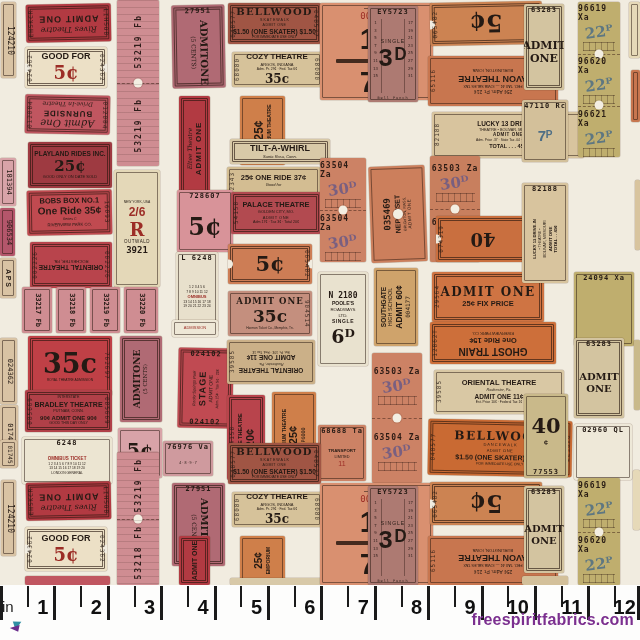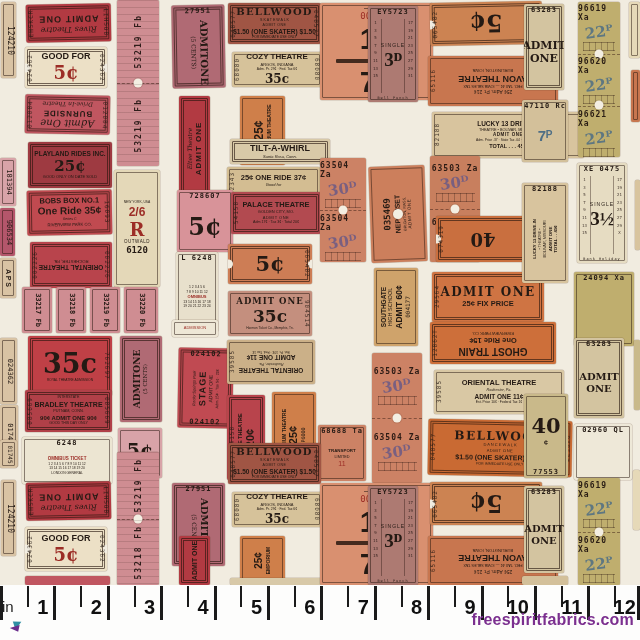--- a/index.html
+++ b/index.html
@@ -31,21 +31,21 @@
   .bseg .ser{font-family:"DejaVu Sans Mono",monospace;font-weight:bold;font-size:8px;letter-spacing:1px;color:rgba(30,18,14,.92);}
   .bseg .big{font-size:15px;font-weight:bold;transform:rotate(-8deg);opacity:.85;font-family:"DejaVu Serif",serif;}
   .inku{color:#4e6e85;} .inkp{color:#6b5a86;}
   .bseg .grid{width:78%;height:7px;border-top:1px solid rgba(40,20,15,.35);border-bottom:1px solid rgba(40,20,15,.35);
         background:repeating-linear-gradient(90deg,rgba(40,20,15,.28) 0 1px,transparent 1px 6px);}
   .buscol{position:absolute;top:13px;bottom:9px;width:11px;font-size:4px;line-height:1.9;white-space:pre-line;text-align:center;font-family:"DejaVu Sans Mono",monospace;color:rgba(30,18,14,.85);}
   .buscol.l{left:2px;border-right:1px solid rgba(40,20,15,.4);}
   .buscol.r{right:2px;border-left:1px solid rgba(40,20,15,.4);}
   .busmid{position:absolute;left:14px;right:14px;top:14px;bottom:10px;display:flex;flex-direction:column;align-items:center;justify-content:center;gap:1px;}
   .busmid .m1{font-size:5px;letter-spacing:1px;}
-  .busmid .m2{font-family:Liberation Serif, serif;font-weight:bold;font-size:19px;}
+  .busmid .m2{font-family:Liberation Mono, monospace;font-weight:bold;font-size:25px;}
   #ruler{position:absolute;left:0;top:585px;width:640px;height:55px;background:#fdfdfc;}
   .tickM{position:absolute;top:1px;width:3px;height:34px;background:#1b1b1b;}
   .tickm{position:absolute;top:1px;width:2px;height:21px;background:#1b1b1b;}
   .num{position:absolute;top:11px;width:26px;text-align:right;font-size:20px;font-weight:bold;color:#101010;font-family:"Liberation Sans",sans-serif;}
   .unit{position:absolute;left:2px;top:13px;font-size:15px;color:#222;font-weight:500;}
   .logo{position:absolute;left:8px;top:29px;font-family:"DejaVu Serif",serif;font-style:italic;font-size:17px;color:#7b2f8f;letter-spacing:.5px;}
   .bfly{display:inline-block;position:relative;width:15px;height:12px;margin-left:2px;vertical-align:middle;}
   .bfly:before{content:"";position:absolute;left:4px;top:0;border-left:8px solid #2f8fa3;border-top:3px solid transparent;border-bottom:6px solid transparent;transform:rotate(-18deg);}
   .bfly:after{content:"";position:absolute;left:0;top:4px;border-right:9px solid #6a2d8c;border-top:5px solid transparent;border-bottom:2px solid transparent;transform:rotate(12deg);}
   .site{position:absolute;right:6px;top:26px;font-size:16px;font-weight:bold;color:#7b2f8f;letter-spacing:.2px;}
@@ -303,21 +303,21 @@
         <div class="inner sgl"></div>
         <div class="ct" style="left: 0px; top: 0px; width: 9px; height: 52px;"></div>
       </div>
       <div class="tk" style="left: 114px; top: 170px; width: 46px; height: 117px; background: rgb(228, 216, 184);">
         <div class="inner sgl"></div>
         <div class="ct" style="left: 0px; top: 0px; width: 46px; height: 117px;">
           <span style="font-size: 3.3px;">NEW YORK, USA</span>
           <span style="font-size: 12px; font-weight: 700; color: rgb(156, 45, 38);">2/6</span>
           <span style="font-size: 18px; font-weight: 700; font-family: &quot;DejaVu Serif&quot;, serif; color: rgb(156, 45, 38);">R</span>
           <span style="font-size: 4.5px; letter-spacing: 0.12em;">OUTWALD</span>
-          <span style="font-size: 9px; font-weight: 700; font-family: &quot;DejaVu Sans Mono&quot;, monospace;">6120</span>
+          <span style="font-size: 9px; font-weight: 700; font-family: &quot;DejaVu Sans Mono&quot;, monospace;">3921</span>
         </div>
       </div>
       <div class="tk" style="left: 27px; top: 190px; width: 85px; height: 45px; background: rgb(192, 74, 80); transform: rotate(-1deg);">
         <div class="inner dbl"></div>
         <div class="sd r">
           <span>16093</span>
         </div>
         <div class="ct" style="left: 0px; top: 0px; width: 85px; height: 45px;">
           <span style="font-size: 7.5px; font-weight: 700;">BOBS     BOX NO.1</span>
           <span style="font-size: 10px; font-weight: 700;">One Ride   35¢</span>
@@ -383,20 +383,31 @@
         <div class="inner sgl"></div>
         <div class="hdx">L 6248</div>
         <div class="ct" style="left: 0px; top: 11px; width: 42px; height: 69px;">
           <span style="font-size: 3.4px;">1 2 3 4 5 6</span>
           <span style="font-size: 3.4px;">7 8 9 10 11 12</span>
           <span style="font-size: 4px; font-weight: 700; color: rgb(156, 45, 38);">OMNIBUS</span>
           <span style="font-size: 3.4px;">13 14 15 16 17 18</span>
           <span style="font-size: 3.4px;">19 20 21 22 23 24</span>
         </div>
       </div>
+      <div class="tk" style="left: 318px; top: 272px; width: 50px; height: 94px; background: rgb(233, 226, 207);">
+        <div class="inner sgl"></div>
+        <div class="ct" style="left: 0px; top: 0px; width: 50px; height: 94px;">
+          <span style="font-size: 8px; font-weight: 700; font-family: &quot;DejaVu Sans Mono&quot;, monospace;">N  2180</span>
+          <span style="font-size: 5px; font-weight: 700;">POOLE'S</span>
+          <span style="font-size: 4.4px;">ROADWAYS</span>
+          <span style="font-size: 4.4px;">LTD.</span>
+          <span style="font-size: 5px; font-weight: 700; letter-spacing: 0.12em;">SINGLE</span>
+          <span style="font-size: 19px; font-weight: 700; font-family: &quot;DejaVu Serif&quot;, serif;">6ᴰ</span>
+        </div>
+      </div>
       <div class="tk" style="left: 374px; top: 268px; width: 44px; height: 78px; background: rgb(207, 163, 107);">
         <div class="inner sgl"></div>
         <div class="ct" style="width: 78px; height: 44px; left: -17px; top: 17px; transform: rotate(270deg);">
           <span style="font-size: 6.5px; font-weight: 700;">SOUTHGATE</span>
           <span style="font-size: 5.5px;">HIGH SCHOOL</span>
           <span style="font-size: 8.5px; font-weight: 700;">ADMIT  60¢</span>
           <span style="font-size: 6px; font-family: &quot;DejaVu Sans Mono&quot;, monospace;">004177</span>
         </div>
       </div>
       <div class="tk" style="left: 320px; top: 158px; width: 46px; height: 104px; background: rgb(204, 130, 101);">
@@ -448,45 +459,20 @@
       </div>
       <div class="tk" style="left: 432px; top: 272px; width: 112px; height: 50px; background: rgb(207, 116, 67);">
         <div class="inner dbl"></div>
         <div class="sd l">
           <span>29564</span>
         </div>
         <div class="ct" style="left: 0px; top: 0px; width: 112px; height: 50px;">
           <span style="font-size: 12px; font-weight: 700; font-family: &quot;DejaVu Serif&quot;, serif; letter-spacing: 0.12em;">ADMIT ONE</span>
           <span style="font-size: 7.5px; font-weight: 700;">25¢  FIX PRICE</span>
         </div>
-      </div>
-      <div class="tk" style="left: 577px; top: 163px; width: 50px; height: 100px; background: rgb(230, 220, 194);">
-        <div class="inner sgl"></div>
-        <div class="hdx">XE 0475</div>
-        <div class="buscol l">1
-3
-5
-7
-9
-11
-13
-15</div>
-        <div class="buscol r">17
-19
-21
-23
-25
-27
-29
-X</div>
-        <div class="busmid">
-          <div class="m1">SINGLE</div>
-          <div class="m2">3½</div>
-        </div>
-        <div class="ftx" style="font-size: 3.5px; font-weight: normal;">Bank Holiday</div>
       </div>
       <div class="tk" style="left: 522px; top: 183px; width: 46px; height: 100px; background: rgb(216, 196, 158);">
         <div class="inner sgl"></div>
         <div class="hdx">82188</div>
         <div class="ct" style="width: 89px; height: 46px; left: -21.5px; top: 32.5px; transform: rotate(270deg);">
           <span style="font-size: 4.2px; font-weight: 700;">LUCKY 13 DRIVE-IN</span>
           <span style="font-size: 3.6px;">• THEATRE •</span>
           <span style="font-size: 3.8px;">BOLIVAR, MISSOURI</span>
           <span style="font-size: 4.4px; font-weight: 700;">ADMIT ONE</span>
           <span style="font-size: 4.4px; font-weight: 700;">TOTAL . . 45¢</span>
@@ -777,20 +763,27 @@
           <span style="font-size: 6px; font-family: &quot;DejaVu Sans Mono&quot;, monospace;">01745</span>
         </div>
       </div>
       <div class="tk" style="left: 117px; top: 452px; width: 42px; height: 133px; background: rgb(207, 141, 146);">
         <div class="vseg" style="height: 50%;">
           <span class="vtx">53219 Fb</span>
         </div>
         <div class="hole" style="background: rgb(243, 238, 226); top: 50%;"></div>
         <div class="vseg" style="height: 50%;">
           <span class="vtx">53218 Fb</span>
+        </div>
+      </div>
+      <div class="tk" style="left: 163px; top: 441px; width: 50px; height: 35px; background: rgb(207, 154, 158);">
+        <div class="inner sgl"></div>
+        <div class="hdx">76976 Va</div>
+        <div class="ct" style="left: 0px; top: 11px; width: 50px; height: 24px;">
+          <span style="font-size: 3.6px;">4 · 8 · 9 · 7</span>
         </div>
       </div>
       <div class="tk" style="left: 172px; top: 483px; width: 53px; height: 83px; background: rgb(176, 106, 116);">
         <div class="inner dbl"></div>
         <div class="hdx">27951</div>
         <div class="ct" style="width: 72px; height: 53px; left: -9.5px; top: 20.5px; transform: rotate(90deg);">
           <span style="font-size: 10px; font-weight: 700; font-family: &quot;DejaVu Serif&quot;, serif;">ADMITONE</span>
           <span style="font-size: 6px; font-family: &quot;DejaVu Serif&quot;, serif;">(5 CENTS)</span>
         </div>
       </div>

